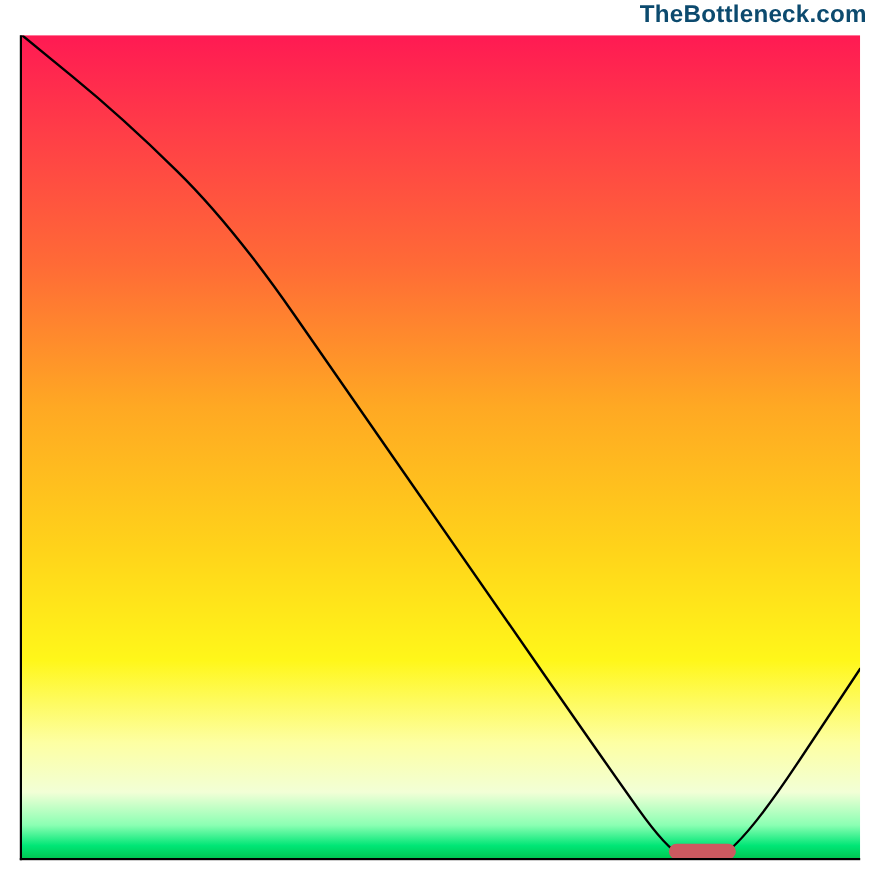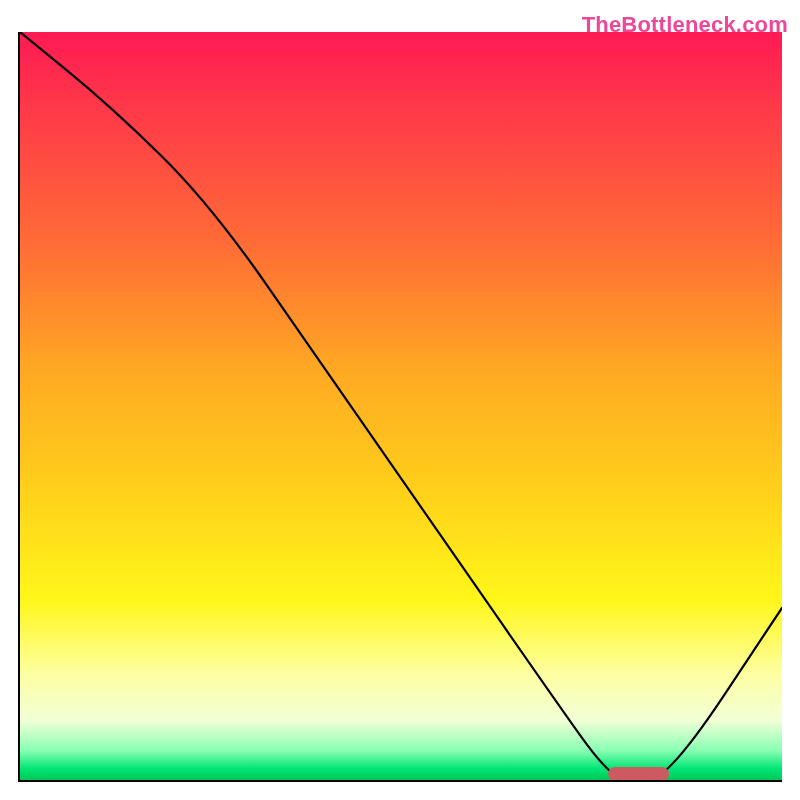--- a/index.html
+++ b/index.html
@@ -1,25 +1,25 @@
 <!DOCTYPE html>
 <html><head>
 <meta charset="utf-8">
 <style>
   * { margin: 0; padding: 0; box-sizing: border-box; }
   html, body { width: 800px; height: 800px; overflow: hidden; background: #fff; }
   .wrap { position: relative; width: 800px; height: 800px; }
   .watermark {
     position: absolute;
-    top: 12px;
+    top: 0;
     right: 12px;
     font-family: Arial, Helvetica, sans-serif;
     font-size: 22px;
     font-weight: 600;
-    color: #ec4899;
+    color: #0c4a6e;
     letter-spacing: 0.2px;
     z-index: 10;
   }
   .plot-outer {
     position: absolute;
     left: 18px;
     top: 32px;
     width: 764px;
     height: 750px;
     border-left: 2.5px solid #000;

